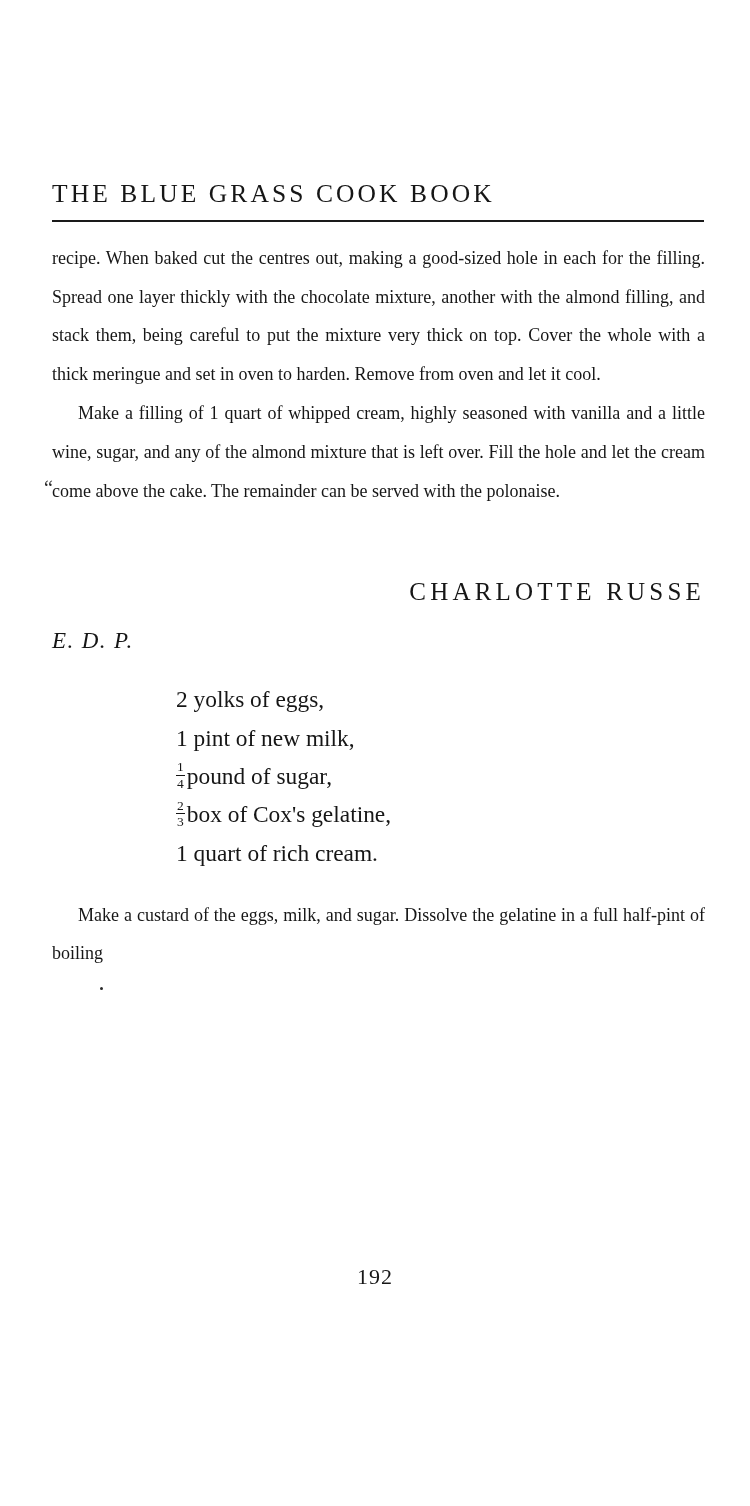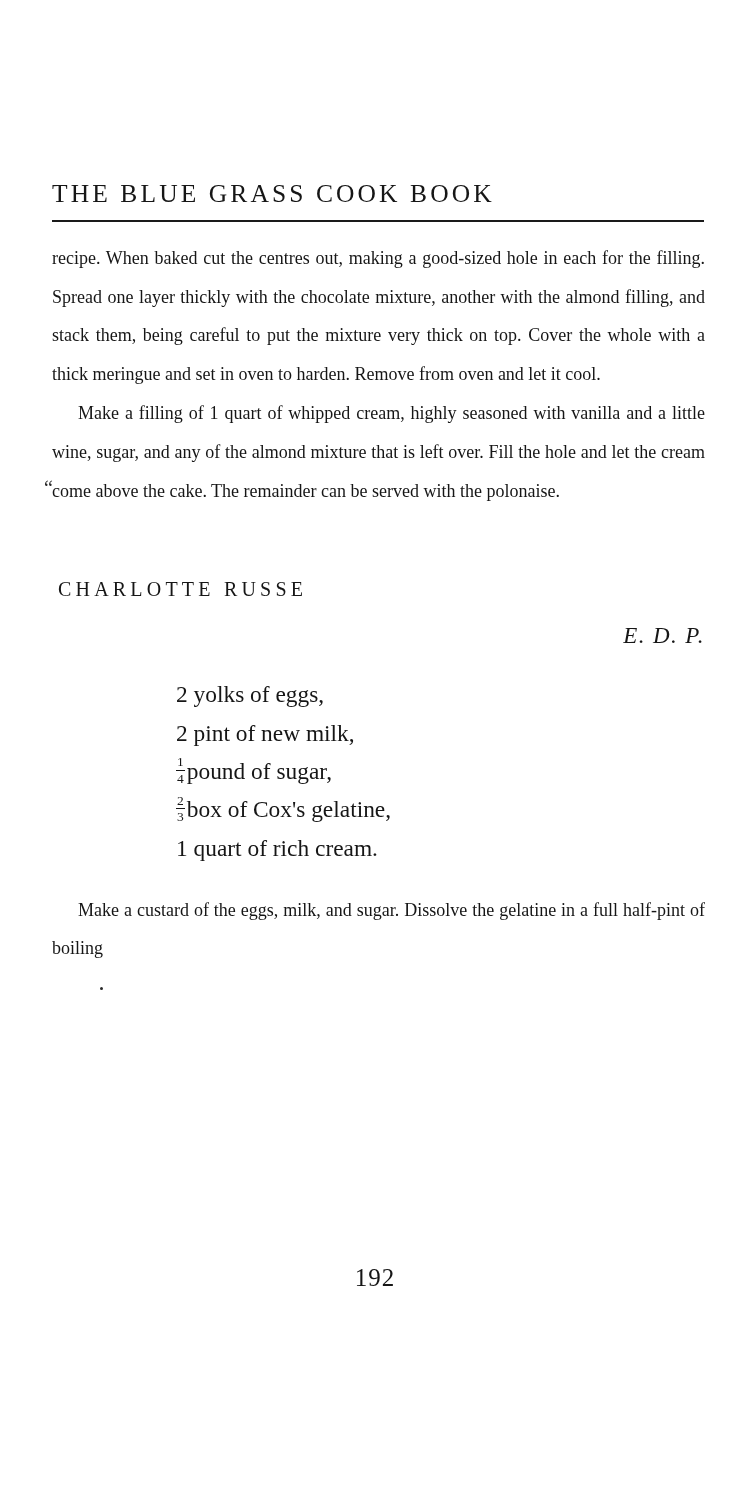--- a/index.html
+++ b/index.html
@@ -51,28 +51,28 @@
     margin-top: 17px;
   }
   .para-indent {
     text-indent: 26px;
   }
   .para-gap {
     margin-top: 1px;
   }
   .recipe-title {
     margin-top: 68px;
-    text-align: left;
-    font-size: 20px;
+    text-align: right;
+    font-size: 25px;
     letter-spacing: 4.2px;
     padding-left: 6px;
   }
   .recipe-author {
     margin-top: 22px;
-    text-align: right;
+    text-align: left;
     font-style: italic;
     font-size: 23px;
     letter-spacing: 1.4px;
   }
   .ingredients {
     margin-top: 26px;
     list-style: none;
     padding: 0 0 0 124px;
     font-size: 23.4px;
     line-height: 38.4px;
@@ -115,21 +115,21 @@
     top: 458px;
     font-size: 20px;
     color: #2a2a2a;
   }
   .folio {
     position: absolute;
     left: 0;
     top: 1245px;
     width: 750px;
     text-align: center;
-    font-size: 25px;
+    font-size: 22px;
     letter-spacing: 1px;
   }
   .edge-tick {
     position: absolute;
     background: #cfcfcf;
   }
 </style>
 </head>
 <body>
 
@@ -145,21 +145,21 @@
       <p class="para-body">recipe. When baked cut the centres out, making a good-sized hole in each for the filling. Spread one layer thickly with the chocolate mixture, another with the almond filling, and stack them, being careful to put the mixture very thick on top. Cover the whole with a thick meringue and set in oven to harden. Remove from oven and let it cool.</p>
       <p class="para-indent para-gap">Make a filling of 1 quart of whipped cream, highly seasoned with vanilla and a little wine, sugar, and any of the almond mixture that is left over. Fill the hole and let the cream come above the cake. The remainder can be served with the polonaise.</p>
     </div>
 
     <div class="recipe-title">CHARLOTTE RUSSE</div>
 
     <div class="recipe-author">E. D. P.</div>
 
     <ul class="ingredients">
       <li><span>2 yolks of eggs,</span></li>
-      <li><span>2 pint of new milk,</span></li>
+      <li><span>1 pint of new milk,</span></li>
       <li><span class="frac"><span class="num">1</span><span class="den">4</span></span><span>pound of sugar,</span></li>
       <li><span class="frac"><span class="num">2</span><span class="den">3</span></span><span>box of Cox's gelatine,</span></li>
       <li><span>1 quart of rich cream.</span></li>
     </ul>
 
     <p class="para-indent closing">Make a custard of the eggs, milk, and sugar. Dissolve the gelatine in a full half-pint of boiling</p>
 
   </div>
 
   <span class="quote-mark">“</span>

